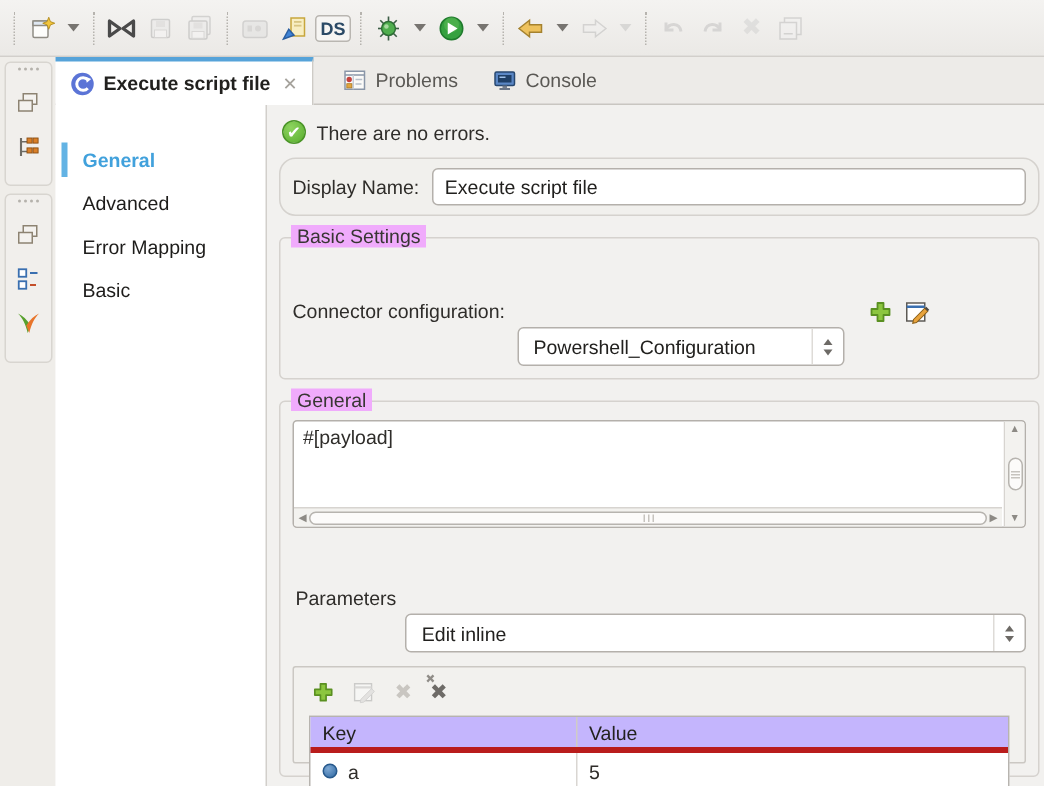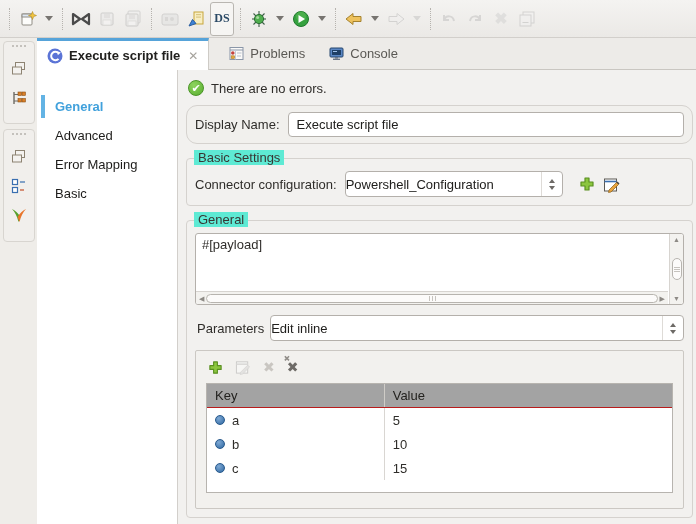--- a/index.html
+++ b/index.html
@@ -8,22 +8,22 @@
     font-family:"Liberation Sans","DejaVu Sans",sans-serif;
     font-size:13px; color:#2f2d2a; background:#f2f1ef;
   }
   .app { width:696px; height:524px; display:flex; flex-direction:column; }
 
   
   .toolbar {
     height:38px; flex:0 0 38px; background:linear-gradient(#f4f3f1,#ebe9e6);
     border-bottom:1px solid #d2cfcb; display:flex; align-items:center; padding:0 4px;
   }
-  .tbtn { height:34px; min-width:24px; display:flex; align-items:center; justify-content:center;
-    border-radius:3px; margin:0 1px;font-family:Liberation Serif, serif; }
+  .tbtn { height:18px; min-width:24px; display:flex; align-items:center; justify-content:center;
+    border-radius:3px; margin:0 1px; }
   .tbtn.pressed { border:1px solid #b9b6b1; background:#f6f5f3; }
   .disabled { opacity:.38; filter:grayscale(1); }
   .tsep { width:1px; height:22px; margin:0 5px; border-left:1px dotted #b6b3ae; }
   .dd { width:0; height:0; border-left:4px solid transparent; border-right:4px solid transparent;
     border-top:5px solid #777470; margin:0 4px; }
   .dd.disabled { border-top-color:#b5b2ad; }
 
   
   .below { flex:1; display:flex; min-height:0; }
 
@@ -61,25 +61,25 @@
   .statusrow { display:flex; align-items:center; gap:7px; padding:2px 2px 0; }
   .okicon { width:16px; height:16px; border-radius:50%; background:radial-gradient(circle at 35% 30%,#8ed45f,#58ad2e);
     border:1px solid #4a9427; color:#fff; font-size:11px; font-weight:bold; display:flex; align-items:center; justify-content:center; }
 
   .dnpanel { margin-top:9px; border:1px solid #d5d2ce; border-radius:11px; background:#f1f0ed;
     padding:6px 8px; display:flex; align-items:center; gap:8px; }
   .textinput { flex:1; height:25px; border:1px solid #b4b0ab; border-radius:4px; background:#fff;
     padding:2px 8px; font:13px "Liberation Sans","DejaVu Sans",sans-serif; color:#21201e; }
 
   .fieldset { position:relative; border:1px solid #d5d2ce; border-radius:4px; margin-top:14px; padding:12px 8px 8px; }
-  .legend { position:absolute; top:-9px; left:7px; background:#5eead4; padding:0 4px; color:#383633; }
+  .legend { position:absolute; top:-9px; left:7px; background:#f0abfc; padding:0 4px; color:#383633; }
 
   .row { display:flex; align-items:center; gap:8px; }
   .combo { height:26px; background:#fff; border:1px solid #b4b0ab; border-radius:4px;
-    display:flex; align-items:center; padding-left:0; color:#21201e; }
+    display:flex; align-items:center; padding-left:10px; color:#21201e;margin-top:47px; }
   .combo .spin { margin-left:auto; align-self:stretch; display:flex; flex-direction:column; justify-content:center;
     gap:3px; padding:0 7px; border-left:1px solid #dedbd7; }
   .tri-up { width:0; height:0; border-left:3.5px solid transparent; border-right:3.5px solid transparent; border-bottom:4px solid #6d6a66; }
   .tri-dn { width:0; height:0; border-left:3.5px solid transparent; border-right:3.5px solid transparent; border-top:4px solid #6d6a66; }
 
   
   .general { flex:1; display:flex; flex-direction:column; margin-bottom:6px; min-height:0; }
   .filelabel { padding:0 2px 5px; }
   .textareabox { height:72px; background:#fff; border:1px solid #b4b0ab; border-radius:3px;
     display:flex; position:relative; overflow:hidden; }
@@ -102,21 +102,21 @@
 
   .subpanel { margin-top:9px; flex:1; border:1px solid #cbc8c3; border-radius:2px; background:#f2f1ee;
     display:flex; flex-direction:column; min-height:0; }
   .subtoolbar { height:32px; display:flex; align-items:center; gap:12px; padding:0 12px; flex:0 0 32px; }
   .xicon { font-size:14px; font-weight:bold; color:#c9c6c1; line-height:1; }
   .xall { position:relative; color:#6e6b67; }
   .xall::after { content:"✚"; position:absolute; left:-4px; top:-5px; font-size:8px; color:#908d88; transform:rotate(45deg); }
 
   .table { margin:0 10px; border:1px solid #b7b4af; background:#fff; flex:0 0 auto; }
   .trow { display:flex; height:24px; align-items:center; }
-  .thead { background:#a3a3a3; border-bottom:1px solid #b91c1c; color:#23221f; }
+  .thead { background:#c4b5fd; border-bottom:4px solid #b91c1c; color:#23221f; }
   .cell-key { width:38%; padding:0 8px; display:flex; align-items:center; gap:7px; height:100%; }
   .cell-val { width:62%; padding:0 8px; border-left:1px solid #d9d6d2; height:100%; display:flex; align-items:center; }
   .thead .cell-val { border-left:1px solid #cfccc7; }
   .bullet { width:10px; height:10px; border-radius:50%;
     background:radial-gradient(circle at 35% 30%,#7fa9d4,#2f68a2); border:1px solid #27598c; }
   .tfill { height:12px; }
 
   .ic { display:block; }
 </style>
 </head>

